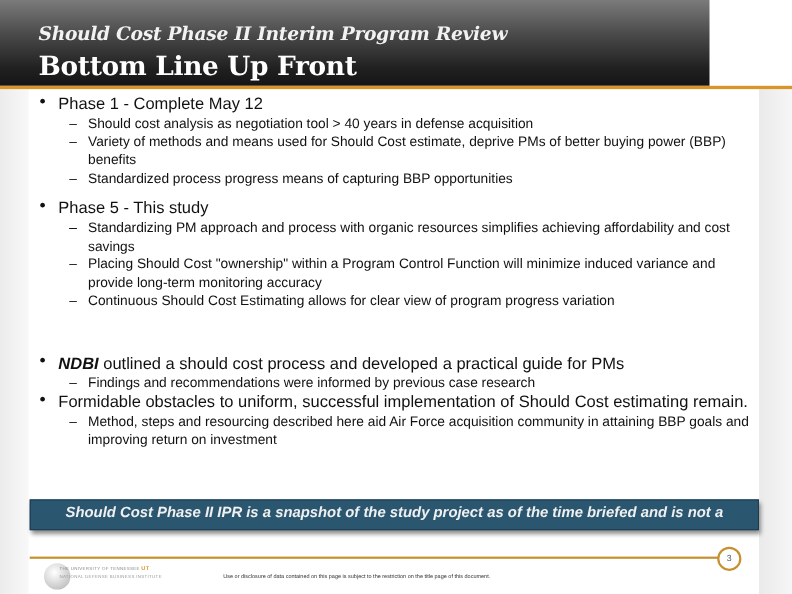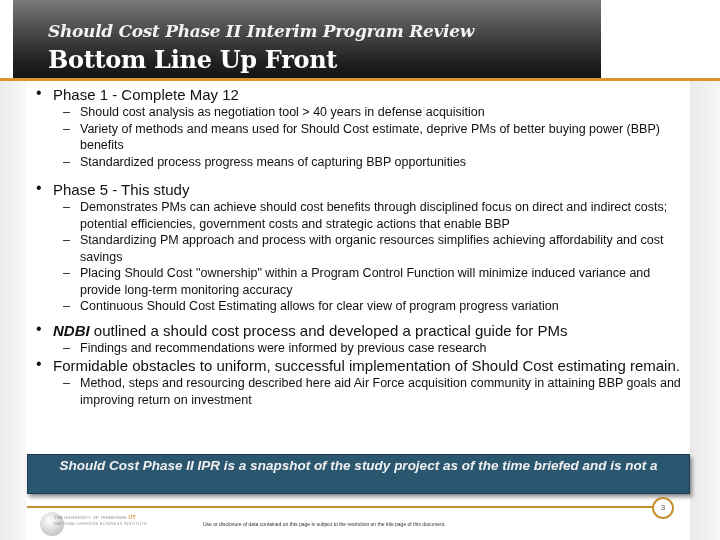--- a/index.html
+++ b/index.html
@@ -10,21 +10,21 @@
   }
   .side-left {
     position: absolute; left: 0; top: 80px; width: 26px; height: 460px;
     background: linear-gradient(to right, #ececec, #f8f8f8);
   }
   .side-right {
     position: absolute; right: 0; top: 80px; width: 30px; height: 460px;
     background: linear-gradient(to right, #eaeaea, #f6f6f6);
   }
   .header {
-    position: absolute; left: 13px; top: 0; width: 588px; height: 78px;
+    position: absolute; left: 0; top: 0; width: 645px; height: 78px;
     background: linear-gradient(to bottom, #7b7b7b 0%, #4a4a4a 40%, #202020 80%, #151515 100%);
   }
   .header-line {
     position: absolute; left: 0; top: 78px; width: 720px; height: 3px;
     background: #d9952a;
   }
   .subtitle {
     position: absolute; left: 35px; top: 21px;
     font-family: "DejaVu Serif", "Liberation Serif", serif;
     font-style: italic; font-weight: bold;
@@ -51,21 +51,21 @@
   .sub {
     position: relative; padding-left: 50px; font-size: 12.5px; line-height: 16.5px;
     padding-right: 8px;
   }
   .sub .dash { position: absolute; left: 33px; top: 0; }
   .b1 { position: absolute; top: 4px; left: 0; width: 660px; }
   .b2 { position: absolute; top: 99px; left: 0; width: 660px; }
   .b3 { position: absolute; top: 240px; left: 0; width: 660px; }
   .b4 { position: absolute; top: 275px; left: 0; width: 660px; }
   .callout {
-    position: absolute; left: 27px; top: 454px; width: 663px; height: 40px;
+    position: absolute; left: 27px; top: 454px; width: 663px; height: 28px;
     background: #2b5670; border: 1px solid #1d3d52;
     box-shadow: 2px 3px 4px rgba(0,0,0,0.45);
     color: #f0f0f0; font-style: italic; font-weight: bold;
     font-size: 13.5px; line-height: 19px; text-align: center;
     box-sizing: border-box; padding-top: 1px;
   }
   .footer-line {
     position: absolute; left: 27px; top: 506px; width: 628px; height: 2px;
     background: #c5902f;
   }
@@ -111,21 +111,21 @@
     <ul class="subs">
       <li class="sub"><span class="dash">–</span><span>Should cost analysis as negotiation tool &gt; 40 years in defense acquisition</span></li>
       <li class="sub"><span class="dash">–</span><span>Variety of methods and means used for Should Cost estimate,  deprive PMs of better buying power (BBP) benefits</span></li>
       <li class="sub"><span class="dash">–</span><span>Standardized process progress means of capturing BBP opportunities</span></li>
     </ul>
   </div>
 
   <div class="b2">
     <div class="bullet"><span class="dot">•</span><span>Phase 5 - This study</span></div>
     <ul class="subs">
-      <li class="sub"><span class="dash">–</span><span>Demonstrates PMs can achieve should cost benefits through disciplined focus on direct and indirect costs; potential efficiencies, government costs and strategic actions that enable BBP</span></li>
+      <li class="sub"><span class="dash">–</span></li>
       <li class="sub"><span class="dash">–</span><span>Standardizing PM approach and process with organic resources simplifies achieving affordability and cost savings</span></li>
       <li class="sub"><span class="dash">–</span><span>Placing Should Cost "ownership" within a Program Control Function will minimize induced variance and provide long-term monitoring accuracy</span></li>
       <li class="sub"><span class="dash">–</span><span>Continuous Should Cost Estimating allows for clear view of program progress variation</span></li>
     </ul>
   </div>
 
   <div class="b3">
     <div class="bullet"><span class="dot">•</span><b class="em">NDBI</b><span> outlined a should cost process and developed a practical guide for PMs</span></div>
     <ul class="subs">
       <li class="sub"><span class="dash">–</span><span>Findings and recommendations were informed by previous case research</span></li>

